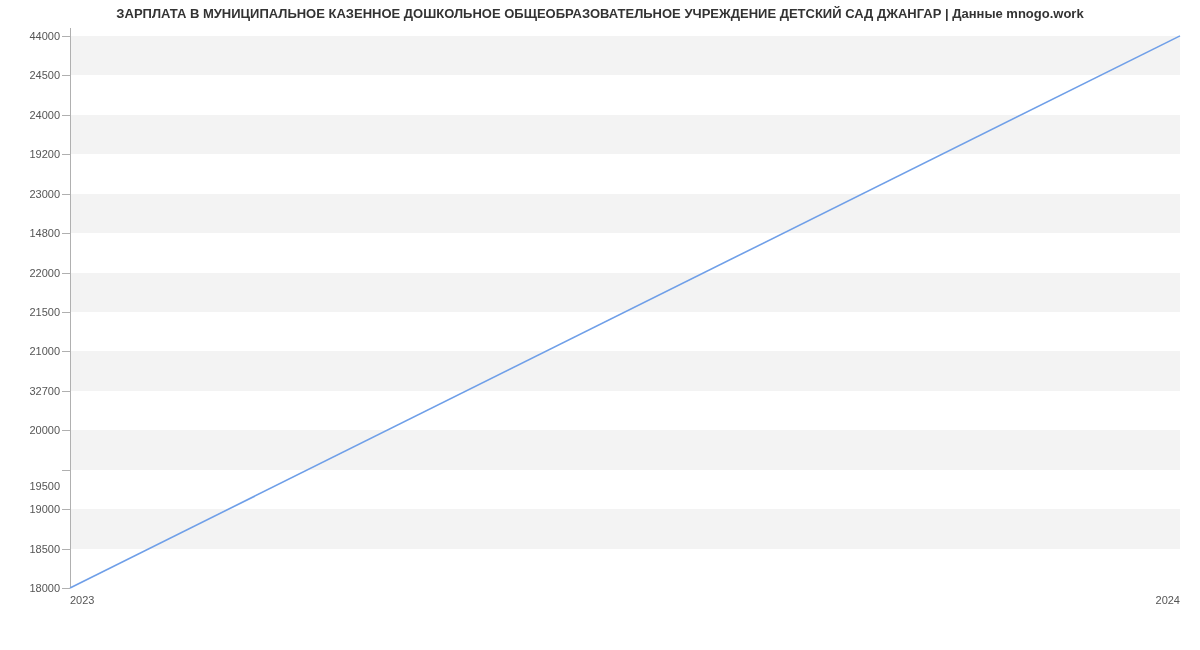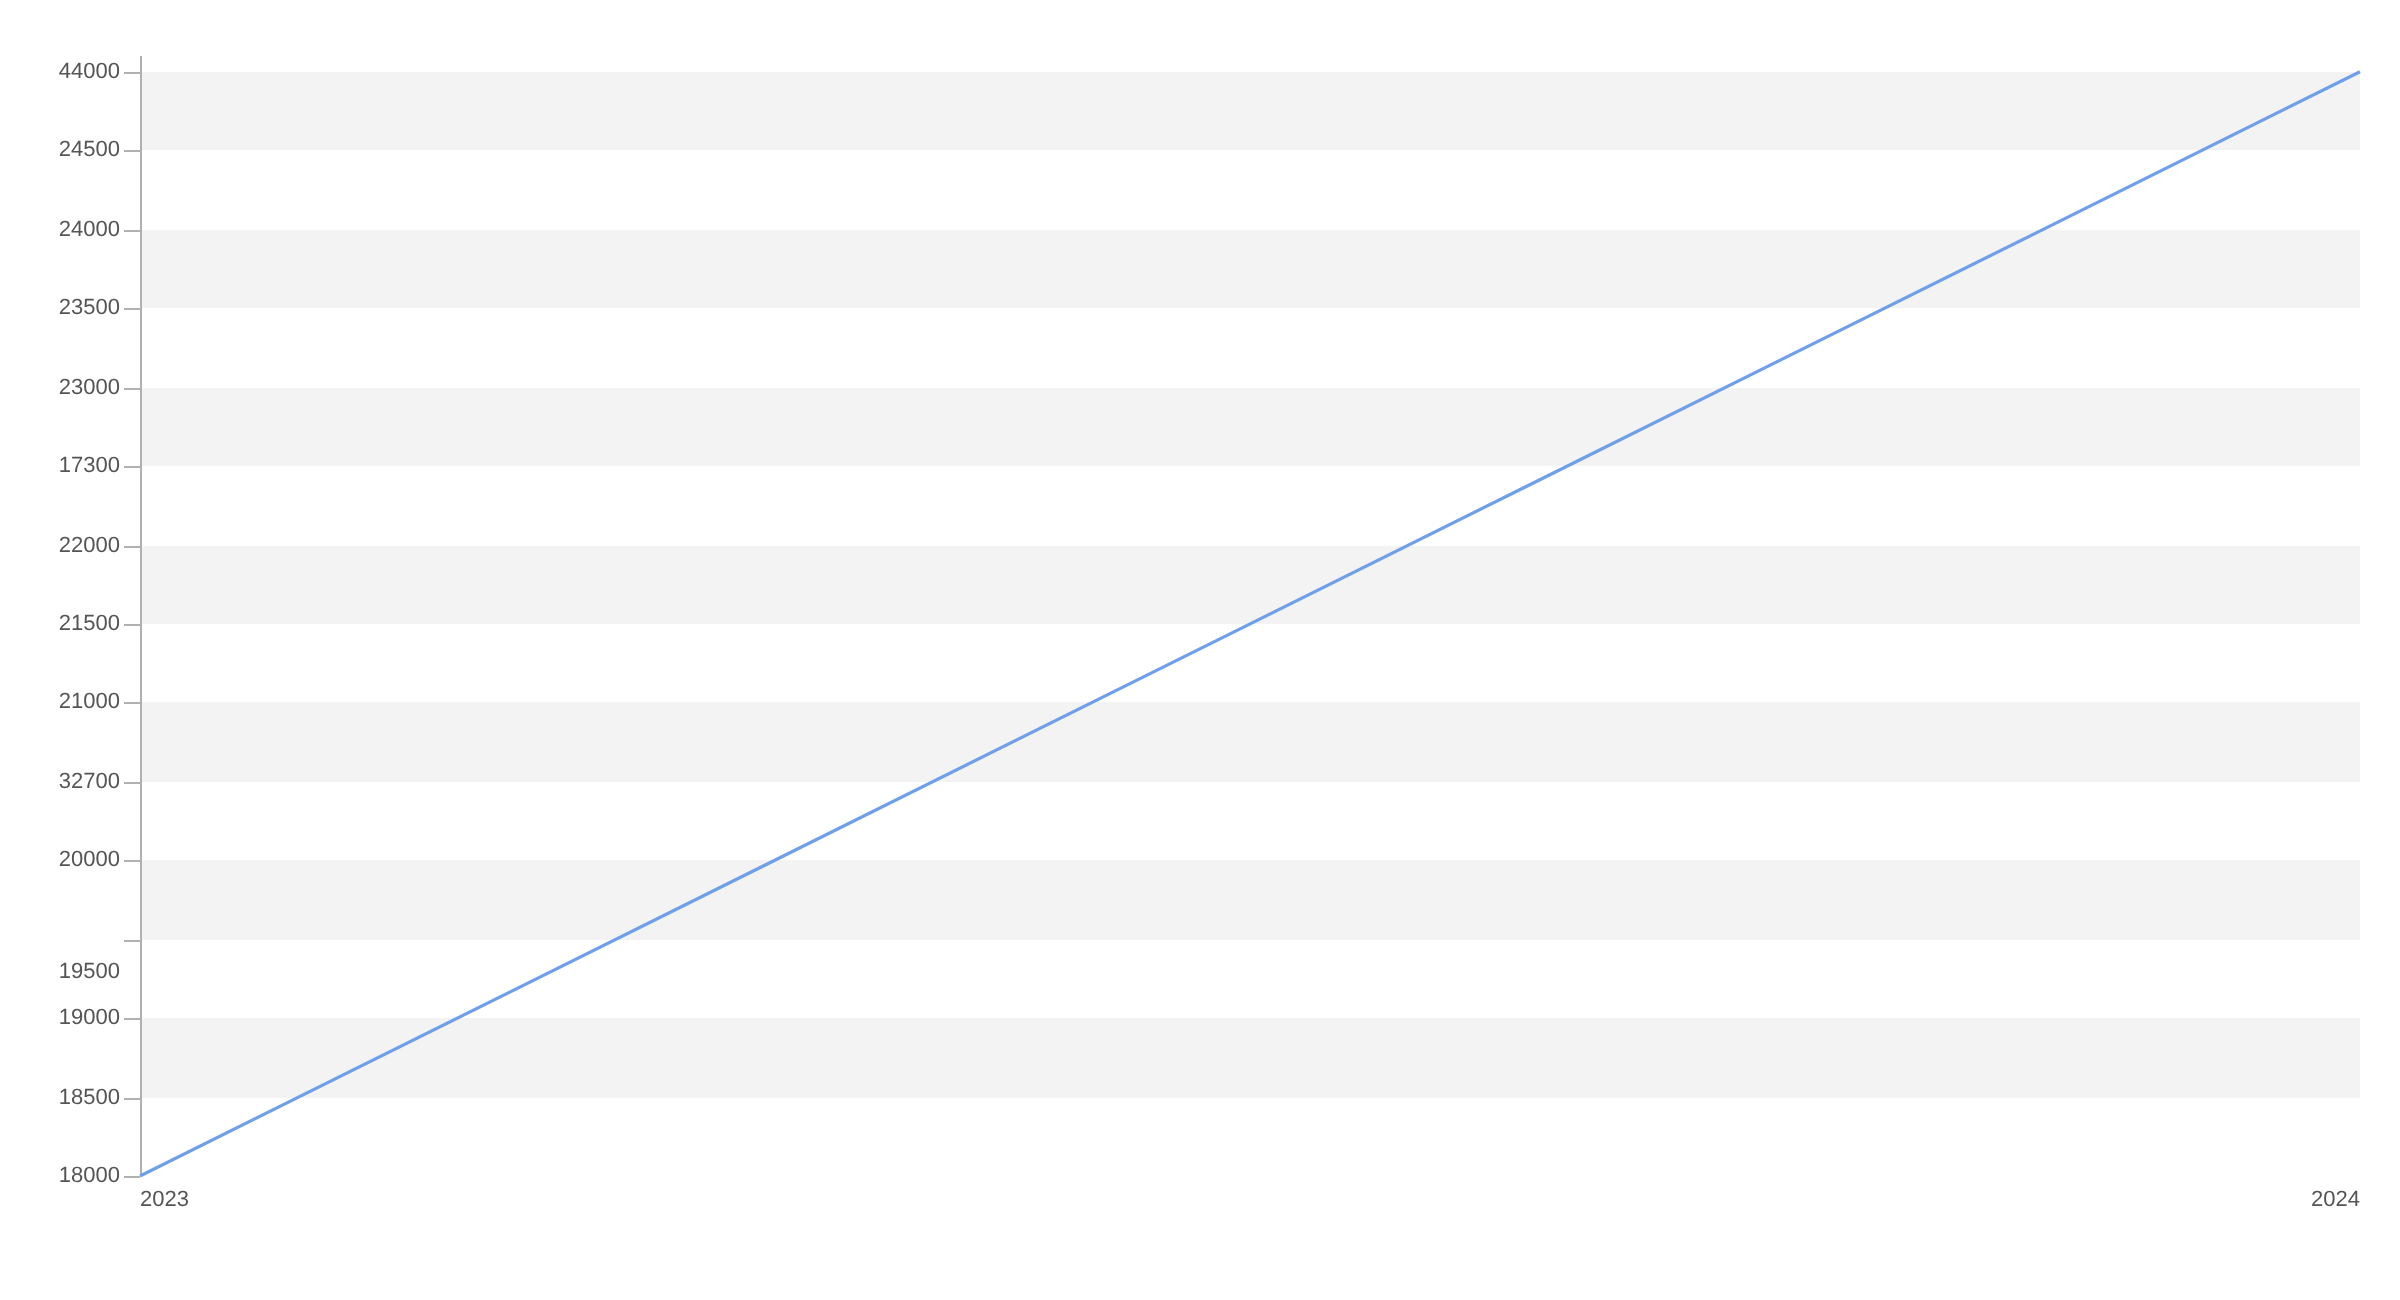--- a/index.html
+++ b/index.html
@@ -82,20 +82,21 @@
     position: absolute;
     left: 0; top: 0;
     width: 100%; height: 100%;
     overflow: visible;
   }
 </style>
 </head>
 <body>
 
 <div class="chart-wrap">
+  <div class="title">ЗАРПЛАТА В МУНИЦИПАЛЬНОЕ КАЗЕННОЕ ДОШКОЛЬНОЕ ОБЩЕОБРАЗОВАТЕЛЬНОЕ УЧРЕЖДЕНИЕ ДЕТСКИЙ САД ДЖАНГАР | Данные mnogo.work</div>
 
   <div class="plot-area">
     <div class="bands">
         <div class="band" style="top: 481.127px; height: 39.4366px;"></div>
         <div class="band" style="top: 402.254px; height: 39.4366px;"></div>
         <div class="band" style="top: 323.38px; height: 39.4366px;"></div>
         <div class="band" style="top: 244.507px; height: 39.4366px;"></div>
         <div class="band" style="top: 165.634px; height: 39.4366px;"></div>
         <div class="band" style="top: 86.7606px; height: 39.4366px;"></div>
         <div class="band" style="top: 7.88732px; height: 39.4366px;"></div>
@@ -116,25 +117,25 @@
       <div class="y-label" style="top: 402.254px;">20000</div>
       <div class="y-tick" style="top: 362.817px;"></div>
       <div class="y-label" style="top: 362.817px;">32700</div>
       <div class="y-tick" style="top: 323.38px;"></div>
       <div class="y-label" style="top: 323.38px;">21000</div>
       <div class="y-tick" style="top: 283.944px;"></div>
       <div class="y-label" style="top: 283.944px;">21500</div>
       <div class="y-tick" style="top: 244.507px;"></div>
       <div class="y-label" style="top: 244.507px;">22000</div>
       <div class="y-tick" style="top: 205.07px;"></div>
-      <div class="y-label" style="top: 205.07px;">17300</div>
+      <div class="y-label" style="top: 205.07px;">14800</div>
       <div class="y-tick" style="top: 165.634px;"></div>
       <div class="y-label" style="top: 165.634px;">23000</div>
       <div class="y-tick" style="top: 126.197px;"></div>
-      <div class="y-label" style="top: 126.197px;">23500</div>
+      <div class="y-label" style="top: 126.197px;">19200</div>
       <div class="y-tick" style="top: 86.7606px;"></div>
       <div class="y-label" style="top: 86.7606px;">24000</div>
       <div class="y-tick" style="top: 47.3239px;"></div>
       <div class="y-label" style="top: 47.3239px;">24500</div>
       <div class="y-tick" style="top: 7.88732px;"></div>
       <div class="y-label" style="top: 7.88732px;">44000</div>
       <div class="x-label" style="left: 0px; transform: translateX(0px);">2023</div>
       <div class="x-label" style="left: 1110px; transform: translateX(-100%);">2024</div>
     </div>
 </div>

